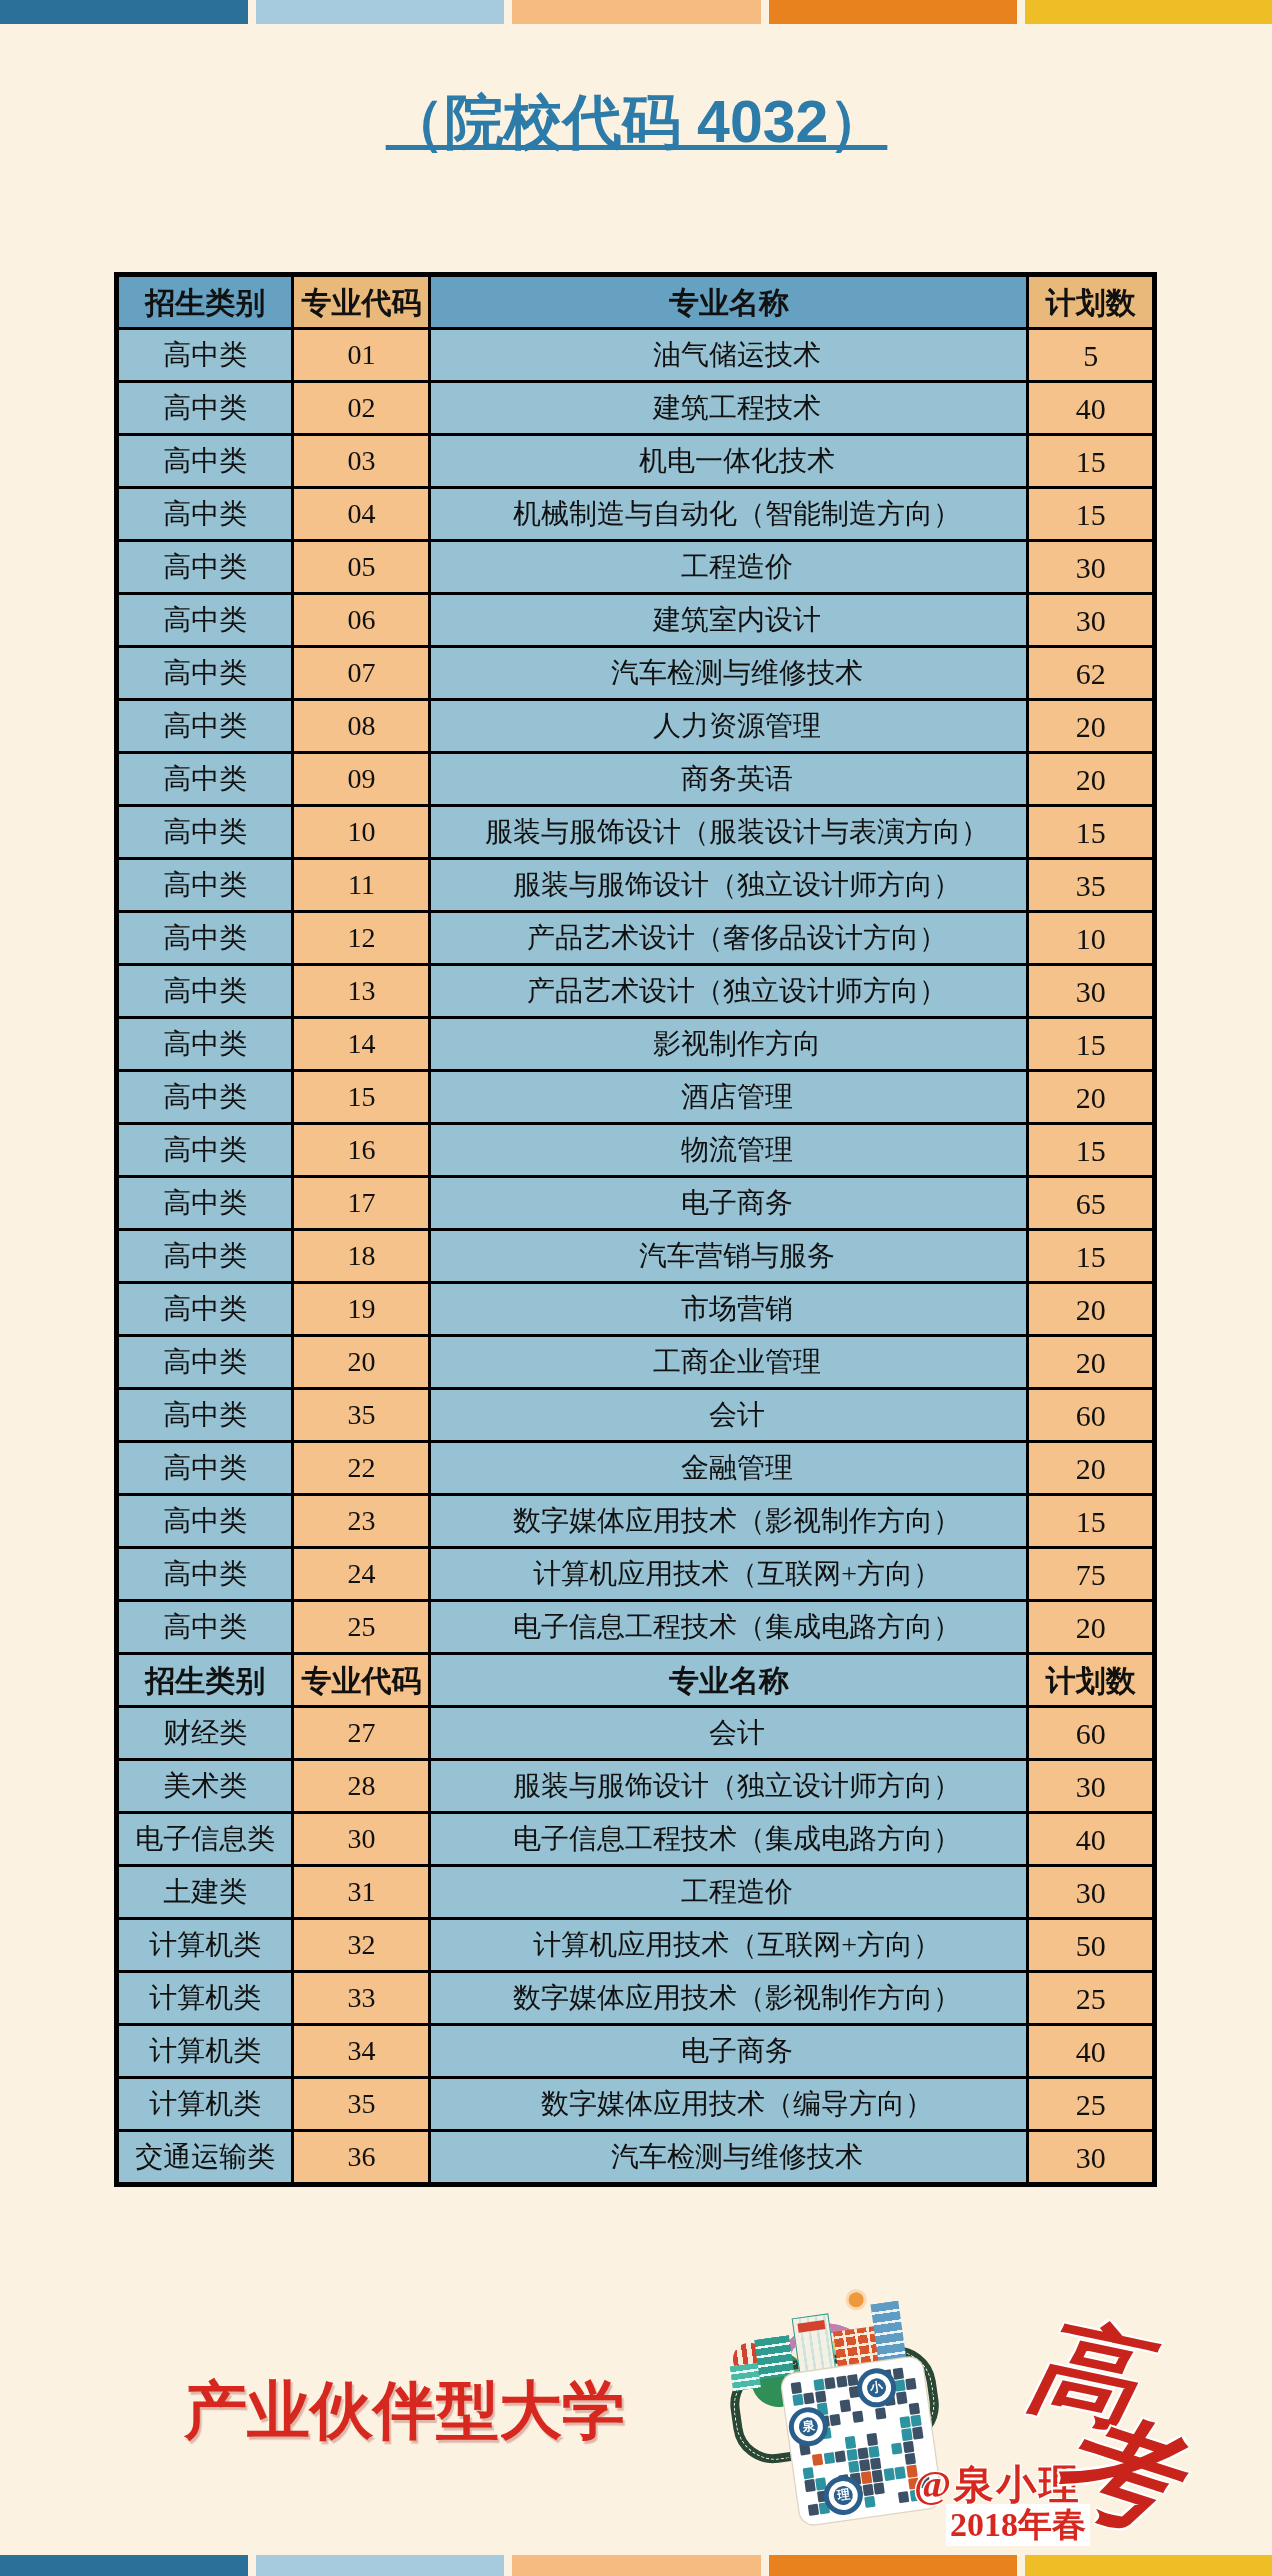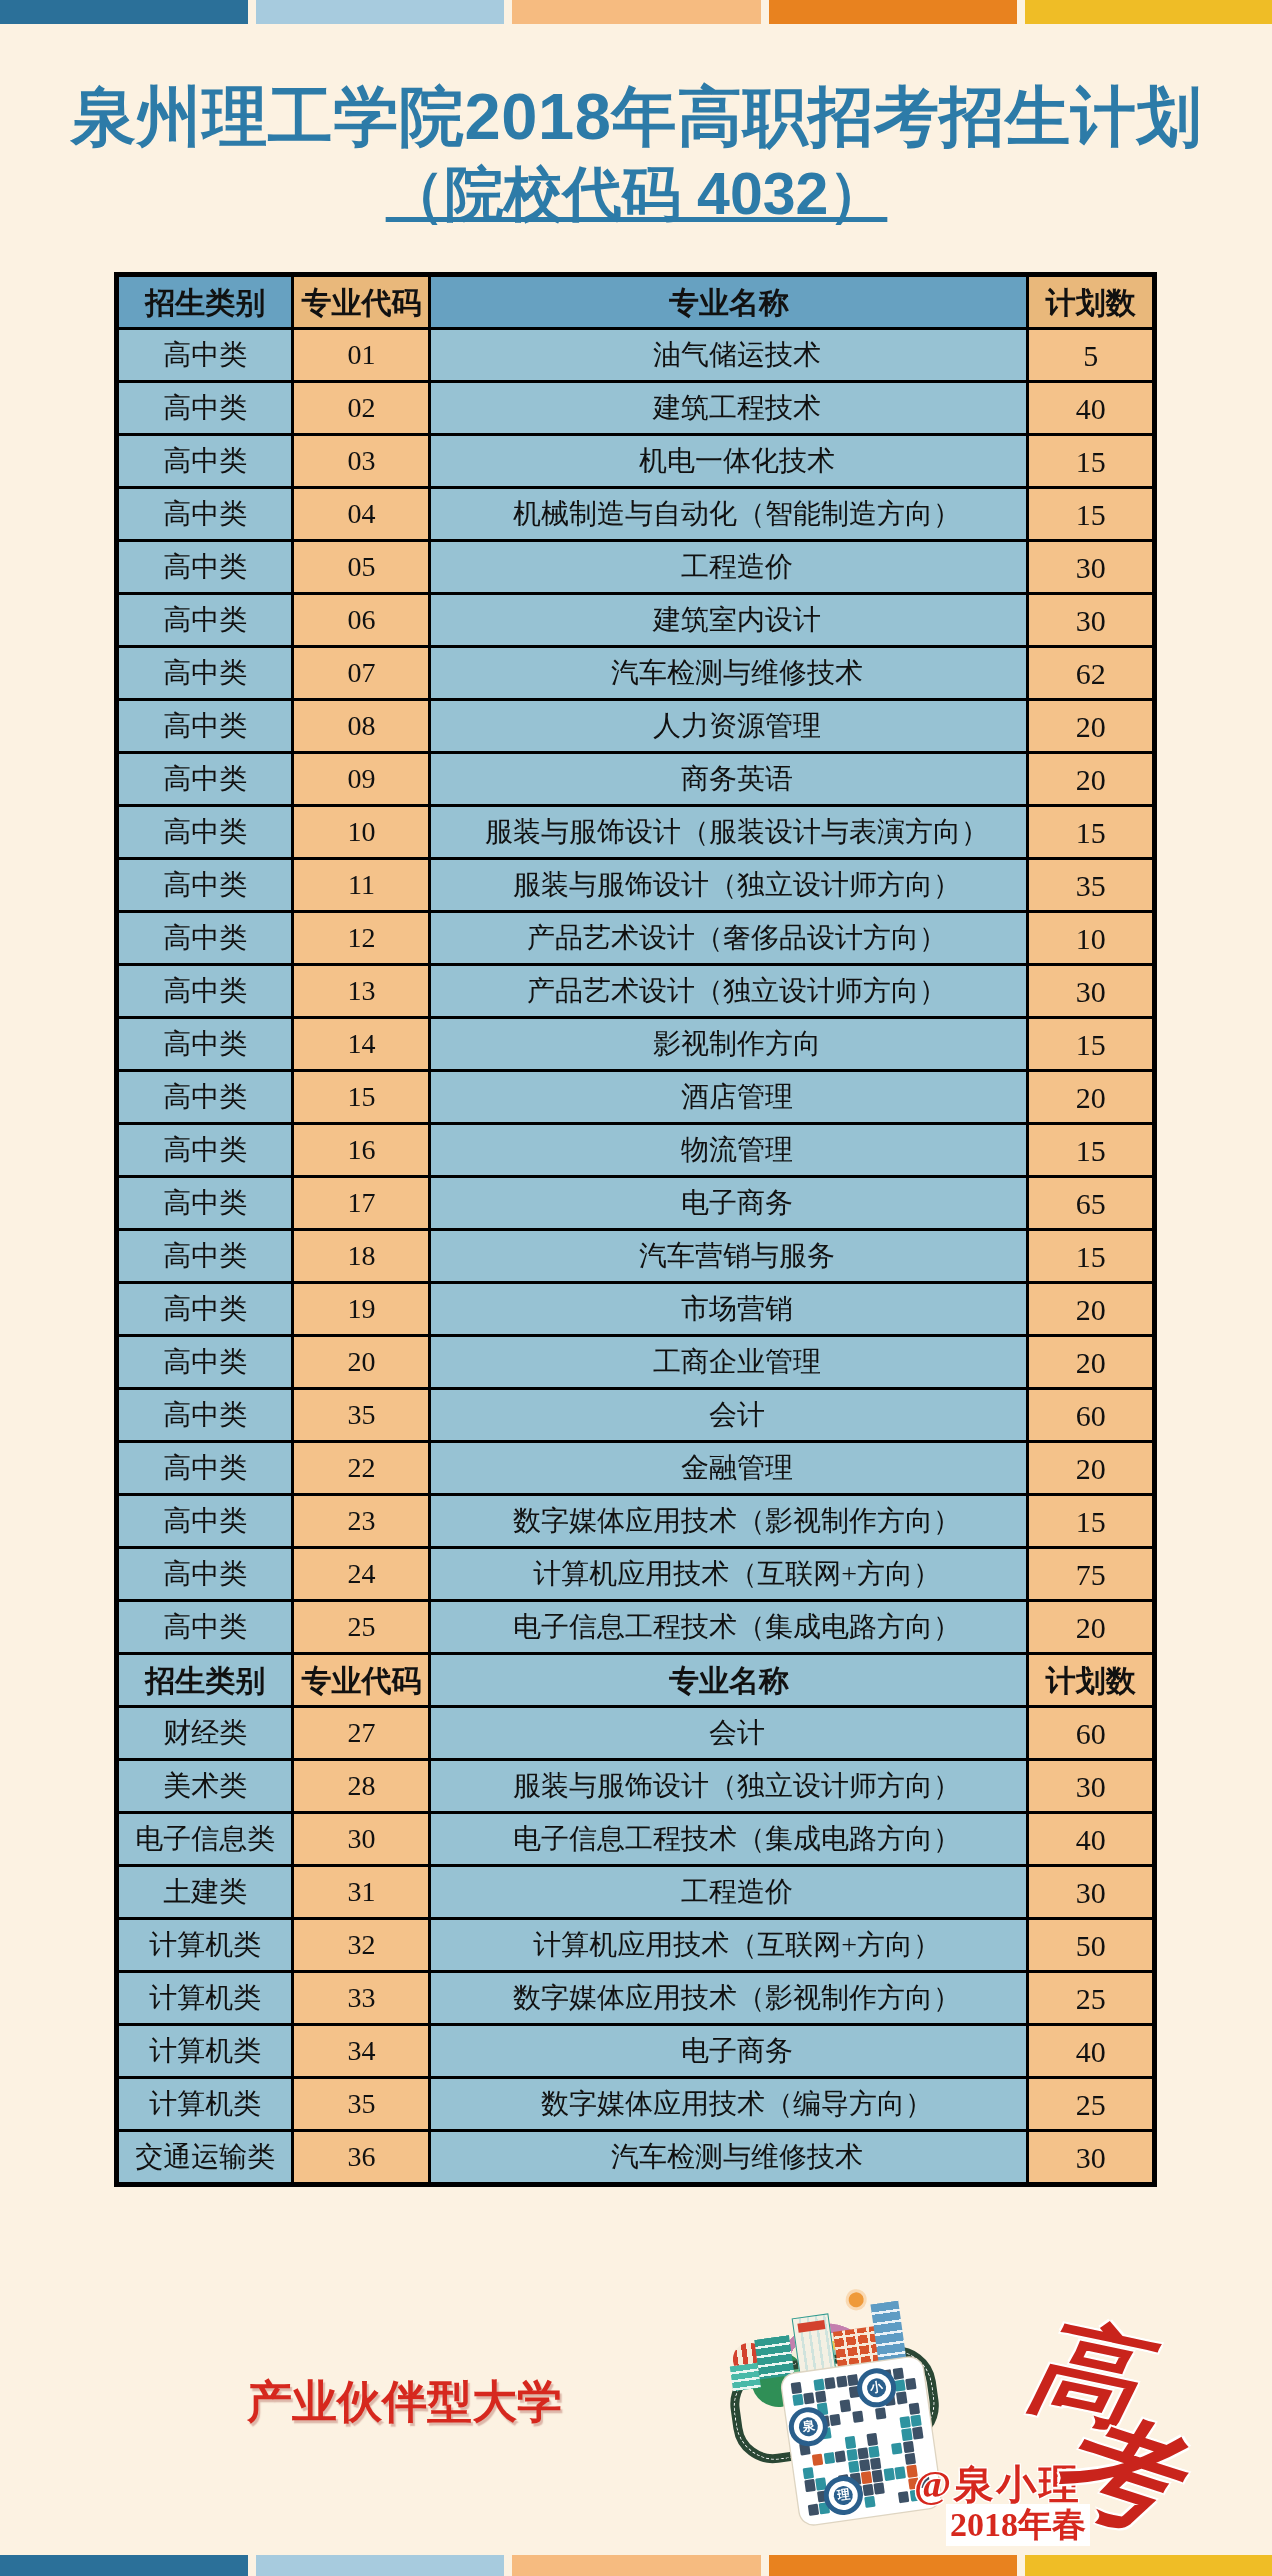--- a/index.html
+++ b/index.html
@@ -40,21 +40,21 @@
   tr.header-row.alt th.c0,tr.header-row.alt th.c2{background:#97c2d3;}
   tr.header-row.alt th.c1,tr.header-row.alt th.c3{background:#f4c28a;}
   .plan-table td.c0,.plan-table td.c2{background:#97c2d3;}
   .plan-table td.c1,.plan-table td.c3{background:#f4c28a;}
   .plan-table td.c2{text-align:center;padding-left:16.4px;}
   .plan-table td.c3{font-size:30px;}
   
   .slogan{
     position:absolute;left:115px;top:2379px;width:579px;text-align:center;
     color:#d6281e;font-family:"Liberation Sans","DejaVu Sans",sans-serif;
-    font-weight:900;font-size:45px;line-height:1.0;
+    font-weight:900;font-size:63px;line-height:1.0;
     text-shadow:1.9px 2.5px 1.3px rgba(140,30,20,.28);
   }
   .slogan .s2{margin-top:11.3px;}
   
   .qr-art{position:absolute;left:724px;top:2293px;width:214px;height:252px;transform:rotate(-8deg);}
   .qr-art .sun{position:absolute;left:141px;top:3.8px;width:15px;height:15px;border-radius:50%;
     background:#ef9a3a;box-shadow:0 0 0 3.1px rgba(239,154,58,.28);}
   .qr-art .balloon{position:absolute;left:17.6px;top:39px;width:33px;height:33px;border-radius:50%;
     background:repeating-linear-gradient(90deg,#d3422e 0 5px,#f5ecdb 5px 10px);}
   .qr-art .balloon::after{content:"";position:absolute;left:12px;top:35px;width:8.8px;height:7px;background:#a5683c;}
@@ -120,21 +120,20 @@
 
 <div class="color-bar top">
     <div class="seg" style="background: rgb(43, 112, 153);"></div>
     <div class="seg" style="background: rgb(167, 203, 222);"></div>
     <div class="seg" style="background: rgb(246, 187, 128);"></div>
     <div class="seg" style="background: rgb(232, 130, 31);"></div>
     <div class="seg" style="background: rgb(239, 189, 38);"></div>
   </div>
 
 <div class="title">
-  <div class="l1">泉州理工学院2018年高职招考招生计划</div>
   <div class="l2">（院校代码 4032）</div>
 </div>
 
 <table class="plan-table">
   <colgroup>
     <col style="width:17.0%">
       <col style="width:13.2%">
       <col style="width:57.6%">
       <col style="width:12.2%">
   </colgroup>

